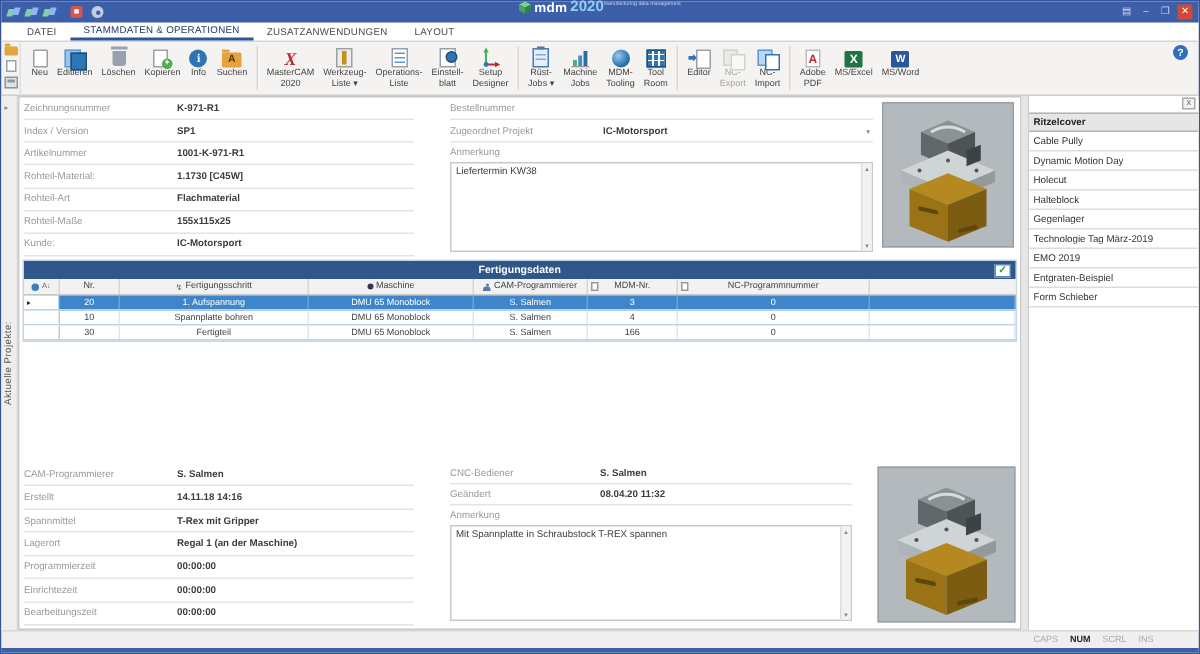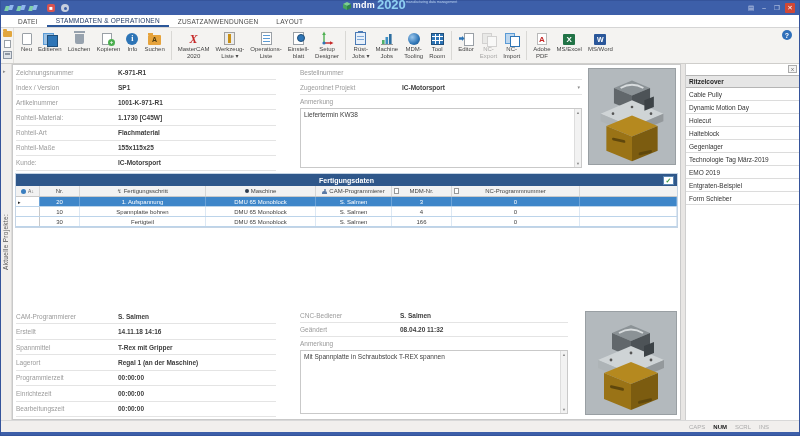--- a/index.html
+++ b/index.html
@@ -12,21 +12,21 @@
   .q-plug{width:8px;height:7px;position:relative}
   .q-plug::before{content:"";position:absolute;left:0;top:1px;width:4px;height:5px;background:#7fd0a8;transform:skewX(-18deg)}
   .q-plug::after{content:"";position:absolute;right:0;top:0;width:4px;height:5px;background:#8fb6ef;transform:skewX(-18deg)}
   .q-stop{width:8px;height:8px;background:#d9534f;border-radius:2px;margin-left:6px;color:#fff;font-size:6px;line-height:8px;text-align:center}
   .q-gear{width:8px;height:8px;border-radius:50%;background:#c6cede;margin-left:2px;position:relative}
   .q-gear::before{content:"";position:absolute;left:2.5px;top:2.5px;width:3px;height:3px;border-radius:50%;background:#3d5fa9}
   .logo{position:absolute;left:0;right:0;top:0;height:14px;display:flex;flex-direction:row;align-items:flex-start;justify-content:center;pointer-events:none}
   .logo-row{display:flex;align-items:center;gap:2px;line-height:8px}
   .cube{width:8px;height:8px;display:inline-block}
   .logo-mdm{font-size:9px;font-weight:bold;color:#fff;letter-spacing:.2px}
-  .logo-year{font-size:13px;font-weight:bold;color:#8fd0f2}
+  .logo-year{font-size:10px;font-weight:bold;color:#8fd0f2}
   .logo-tag{font-size:3.5px;color:#b9d2f0;line-height:3.5px;margin-top:0px}
   .wincontrols{margin-left:auto;display:flex;align-items:center;gap:3px}
   .wc{width:10px;height:10px;font-size:6.5px;line-height:10px;text-align:center;color:#cfd9ee}
   .wc.close{background:#d14836;border-radius:1px;color:#fff}
 
   
   .tabsbar{flex:0 0 13px;background:#fff;border-bottom:1px solid #d5d5d5;display:flex;align-items:stretch;padding-left:8px}
   .tab{font-size:6.5px;color:#4a4a4a;padding:0 9px;display:flex;align-items:center;letter-spacing:.2px;cursor:default}
   .tab.active{border-bottom:2px solid #2b579a;color:#1f3864}
 

